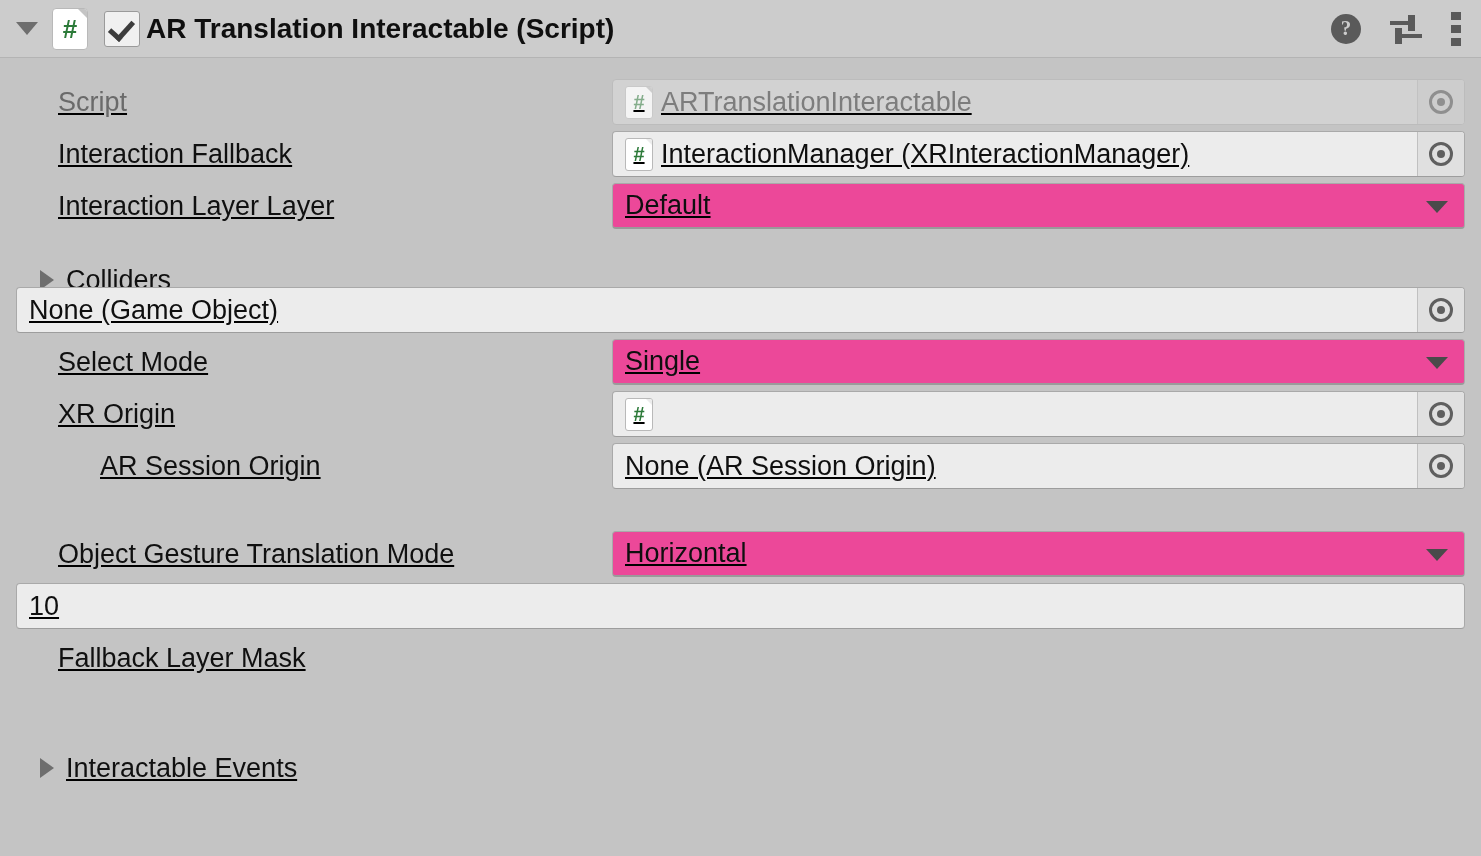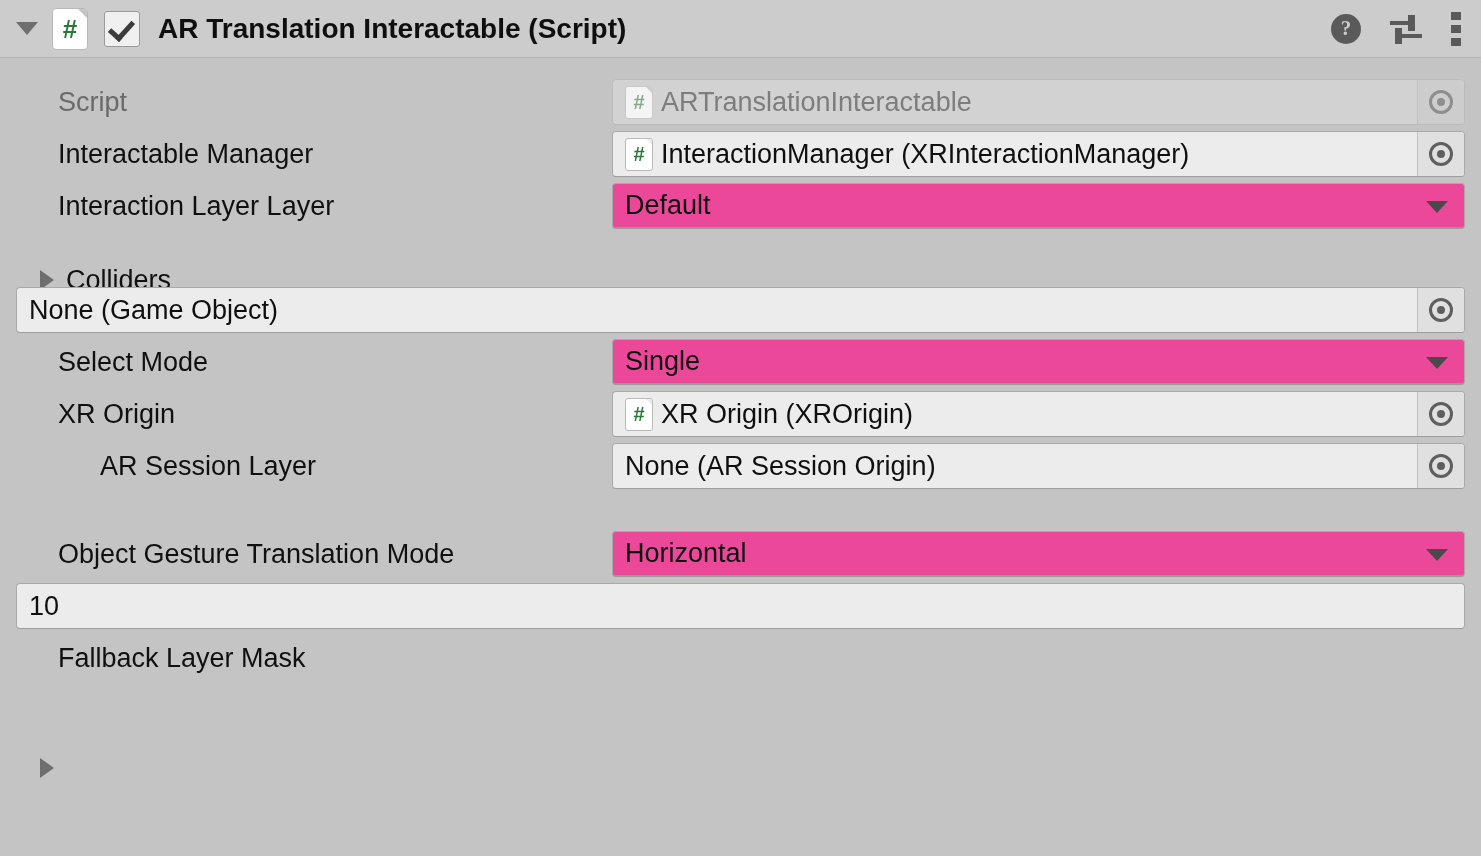--- a/index.html
+++ b/index.html
@@ -85,21 +85,21 @@
   .enabled-checkbox::after {
     content: "";
     position: absolute;
     left: 9px; top: 4px;
     width: 10px; height: 19px;
     border: solid #3c3c3c;
     border-width: 0 5px 5px 0;
     transform: rotate(42deg);
   }
   .component-title {
-    margin-left: 18px;
+    margin-left: 6px;
     font-size: 28px;
     font-weight: bold;
     color: #0f0f0f;
     white-space: nowrap;
   }
   .header-icons {
     position: absolute;
     right: 20px;
     top: 0; bottom: 0;
     display: flex;
@@ -125,21 +125,21 @@
     display: block;
   }
   .preset-icon .t1 { left: 1px; top: 7px; width: 22px; height: 4px; }
   .preset-icon .h1 { left: 19px; top: 1px; width: 7px; height: 16px; }
   .preset-icon .t2 { left: 9px; top: 20px; width: 24px; height: 4px; }
   .preset-icon .h2 { left: 6px; top: 14px; width: 7px; height: 16px; }
   .kebab-icon { width: 10px; display: flex; flex-direction: column; gap: 5px; }
   .kebab-icon span { display: block; width: 10px; height: 8px; background: #5a5a5a; }
 
   
-  .inspector-body { position: relative; }
+  .inspector-body { position: relative; text-decoration: underline; }
   .row {
     display: flex;
     align-items: center;
     height: 52px;
     padding-left: 16px;
     box-sizing: border-box;
   }
   .label {
     width: 596px;
     flex: none;
@@ -279,21 +279,21 @@
         <span class="cs-icon small dim">#</span>
         <span class="txt">ARTranslationInteractable</span>
       </span>
       <div class="picker">
           <div class="ring"></div>
         </div>
     </div>
   </div>
 
   <div class="row">
-    <div class="label">Interactable Manager</div>
+    <div class="label">Interaction Fallback</div>
     <div class="field object">
       <span class="val">
         <span class="cs-icon small">#</span>
         <span class="txt">InteractionManager (XRInteractionManager)</span>
       </span>
       <div class="picker">
           <div class="ring"></div>
         </div>
     </div>
   </div>
@@ -328,30 +328,29 @@
       <span class="txt">Single</span>
       <div class="caret"></div>
     </div>
   </div>
 
   <div class="row">
     <div class="label">XR Origin</div>
     <div class="field object">
       <span class="val">
         <span class="cs-icon small">#</span>
-        <span class="txt">XR Origin (XROrigin)</span>
       </span>
       <div class="picker">
           <div class="ring"></div>
         </div>
     </div>
   </div>
 
   <div class="row">
-    <div class="label indent">AR Session Layer</div>
+    <div class="label indent">AR Session Origin</div>
     <div class="field object">
       <span class="txt">None (AR Session Origin)</span>
       <div class="picker">
           <div class="ring"></div>
         </div>
     </div>
   </div>
 
   <div class="spacer"></div>
 
@@ -371,16 +370,17 @@
 
   <div class="row">
     <div class="label">Fallback Layer Mask</div>
   </div>
 
   <div class="spacer"></div>
 
   <div class="row">
     <div class="label has-arrow">
       <span class="tri"></span>
+      <span>Interactable Events</span>
     </div>
   </div>
 
 </div>
 
 </body></html>

